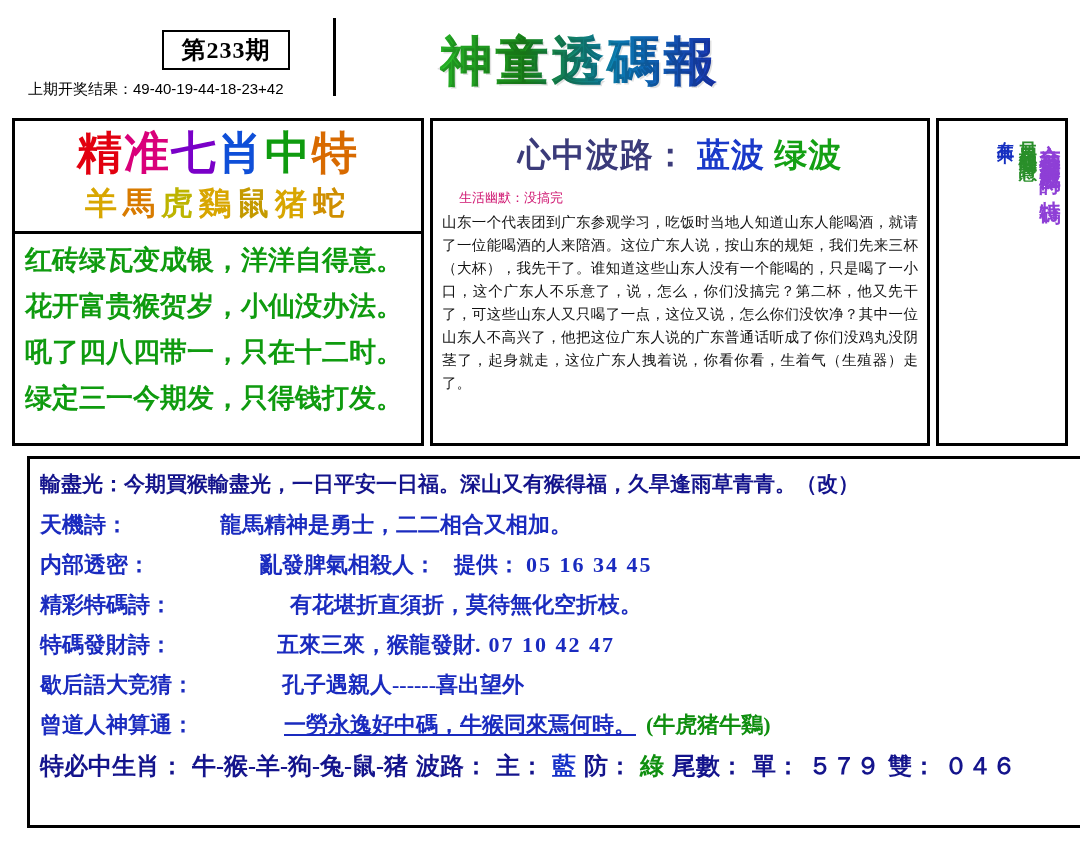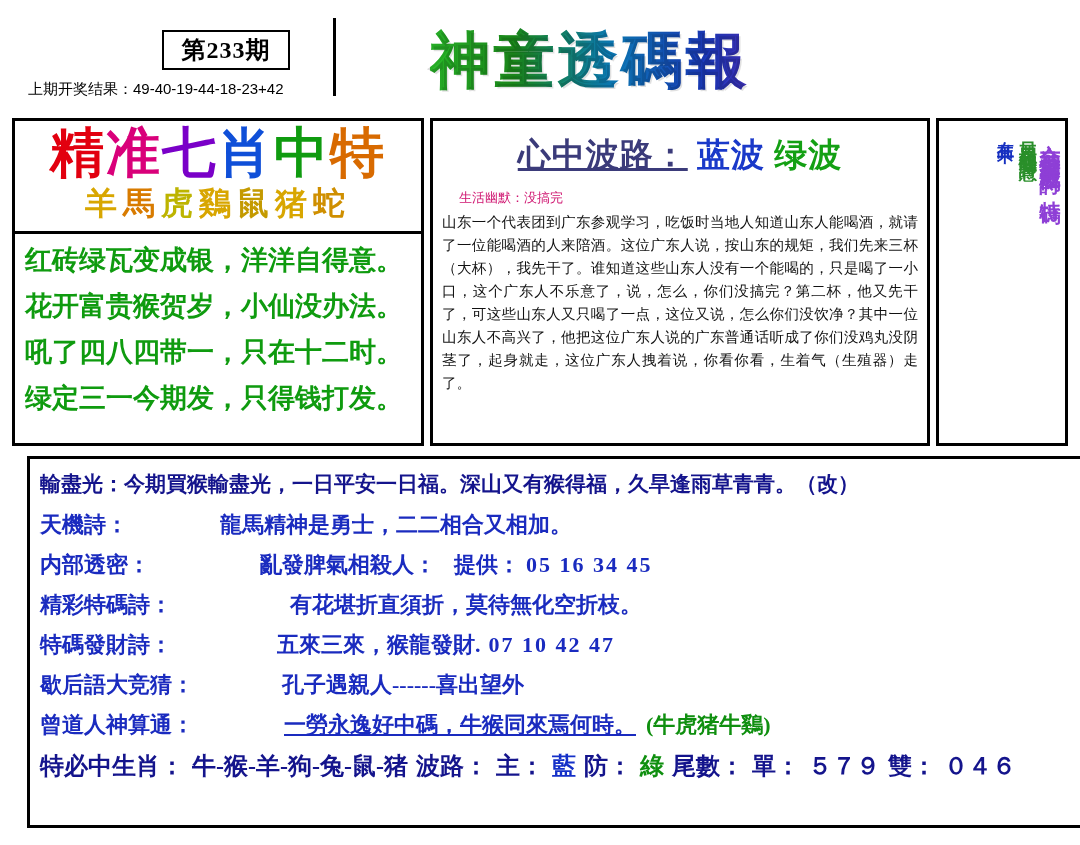--- a/index.html
+++ b/index.html
@@ -48,26 +48,26 @@
   .vbar {
     position: absolute;
     left: 333px;
     top: 18px;
     width: 3px;
     height: 78px;
     background: #000;
   }
   .masthead {
     position: absolute;
-    left: 430px;
+    left: 440px;
     top: 20px;
     width: 600px;
     height: 82px;
     font-family: Liberation Sans, sans-serif;
-    font-size: 60px;
+    font-size: 52px;
     font-weight: bold;
     letter-spacing: 4px;
     line-height: 82px;
     white-space: nowrap;
     background: linear-gradient(90deg, #2ecc2e 0%, #1f9d1f 14%, #0e8ccf 30%, #1e3fd0 46%, #7b2ed0 62%, #c22ec2 76%, #7a1fae 88%, #2b2b8f 100%);
     -webkit-background-clip: text;
     background-clip: text;
     color: transparent;
     -webkit-text-stroke: 1px rgba(0,0,0,0.15);
     text-shadow: 2px 2px 0 rgba(0,0,0,0.12);
@@ -88,21 +88,21 @@
     left: 0;
     top: 0;
     width: 412px;
     height: 328px;
     border: 3px solid #000;
     box-sizing: border-box;
     background: #fff;
   }
   .pl-title {
     text-align: center;
-    font-size: 54px;
+    font-size: 45px;
     font-weight: bold;
     line-height: 56px;
     margin-top: 4px;
     letter-spacing: 2px;
     white-space: nowrap;
   }
   .pl-title span:nth-child(1){ color:#e2000f; }
   .pl-title span:nth-child(2){ color:#d9007a; }
   .pl-title span:nth-child(3){ color:#7a00c8; }
   .pl-title span:nth-child(4){ color:#0f4fd8; }
@@ -154,21 +154,21 @@
   .pc-title {
     text-align: center;
     font-size: 33px;
     font-weight: bold;
     line-height: 56px;
     margin-top: 6px;
     letter-spacing: 1px;
     white-space: nowrap;
     font-family: "Liberation Serif", serif;
   }
-  .pc-title .t1 { color: #3b3b7a; text-decoration: underline; }
+  .pc-title .t1 { color: #3b3b7a; }
   .pc-title .t2 { color: #1a39c9; }
   .pc-title .t3 { color: #14a014; text-align: right; }
   .pc-sub {
     color: #cf1470;
     font-size: 13px;
     padding: 6px 0 2px 26px;
     font-family: "Liberation Sans", sans-serif;
   }
   .pc-body {
     color: #111;

